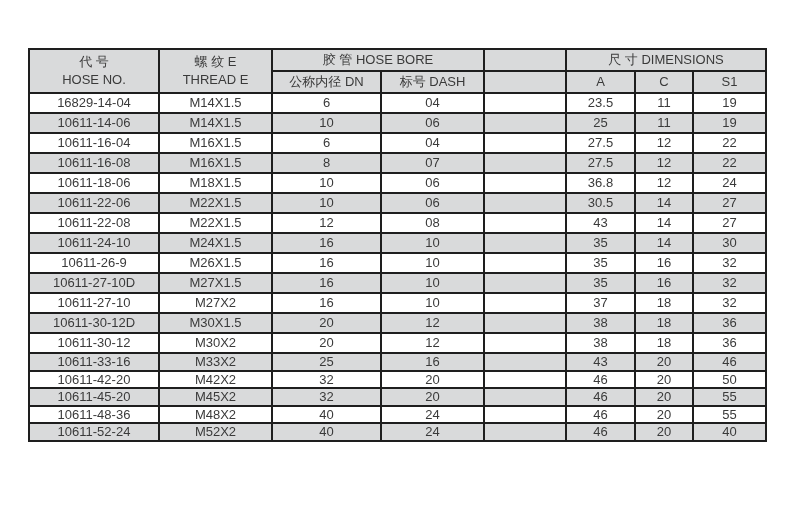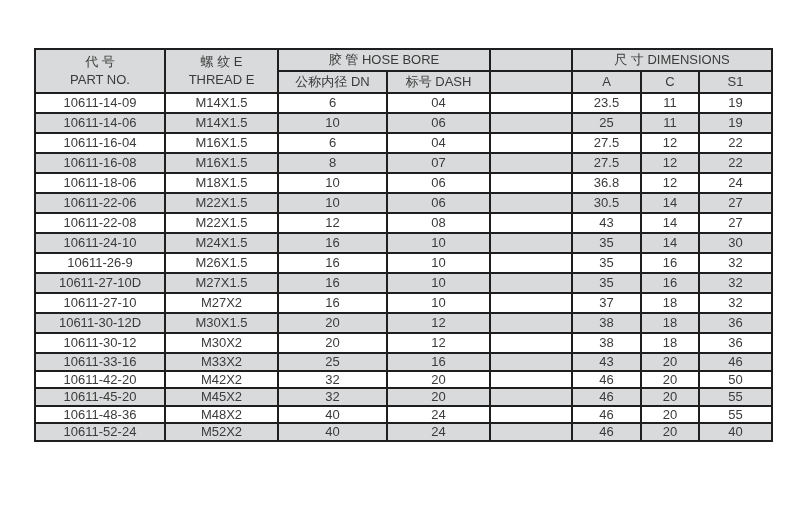--- a/index.html
+++ b/index.html
@@ -7,21 +7,21 @@
   body {
     width: 800px; height: 529px;
     font-family: "Liberation Sans", sans-serif;
     position: relative;
     overflow: hidden;
   }
   .page { position: relative; width: 800px; height: 529px; background: #ffffff; }
 
   table.spec {
     position: absolute;
-    left: 34px; top: 48px;
+    left: 28px; top: 48px;
     border-collapse: collapse;
     table-layout: fixed;
   }
   table.spec th, table.spec td {
     border: 2px solid #1e1e1e;
     text-align: center;
     vertical-align: middle;
     font-size: 13px;
     font-weight: 400;
     color: #3a3a3a;
@@ -50,42 +50,42 @@
       <col style="width:103px">
       <col style="width:82px">
       <col style="width:69px">
       <col style="width:58px">
       <col style="width:73px">
     </colgroup>
     <thead>
       <tr>
         <th rowspan="2" class="merged">
           <span>代 号</span><br>
-          <span>PART NO.</span>
+          <span>HOSE NO.</span>
         </th>
         <th rowspan="2" class="merged">
           <span>螺 纹 E</span><br>
           <span>THREAD E</span>
         </th>
         <th colspan="2">胶 管 HOSE BORE</th>
         <th></th>
         <th colspan="3">尺 寸 DIMENSIONS</th>
       </tr>
       <tr>
         <th>公称内径 DN</th>
         <th>标号 DASH</th>
         <th></th>
         <th>A</th>
         <th>C</th>
         <th>S1</th>
       </tr>
     </thead>
     <tbody>
         <tr>
-    <td>10611-14-09</td>
+    <td>16829-14-04</td>
     <td>M14X1.5</td>
     <td>6</td>
     <td>04</td>
     <td></td>
     <td>23.5</td>
     <td>11</td>
     <td>19</td>
   </tr>
         <tr>
     <td>10611-14-06</td>

